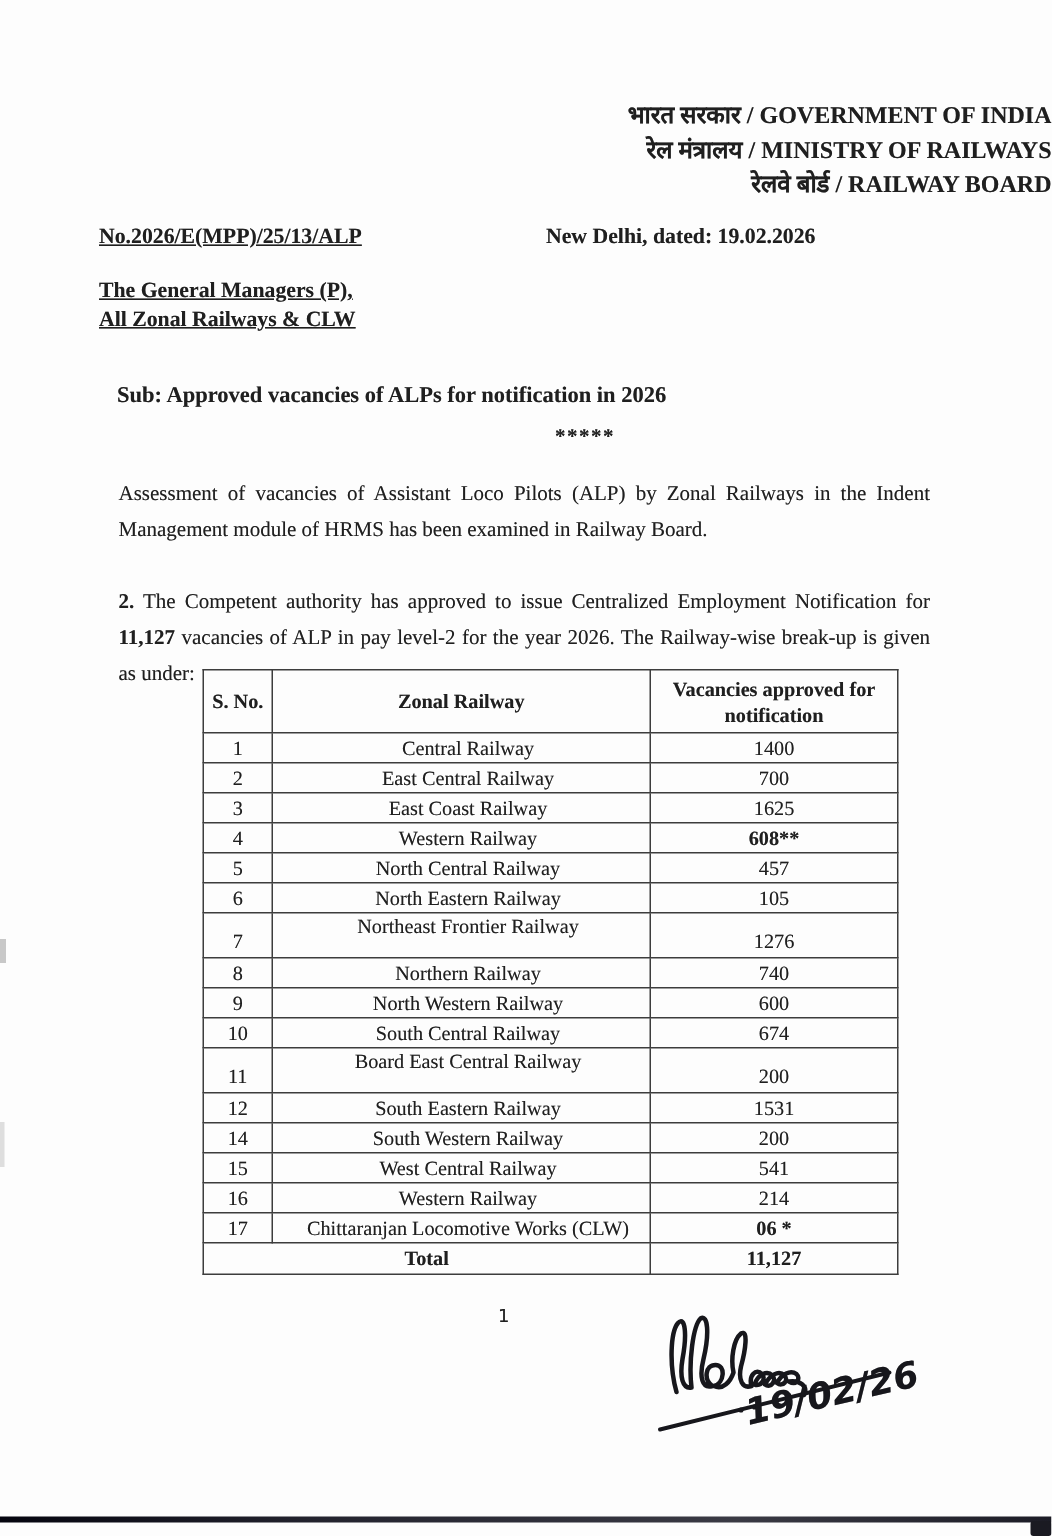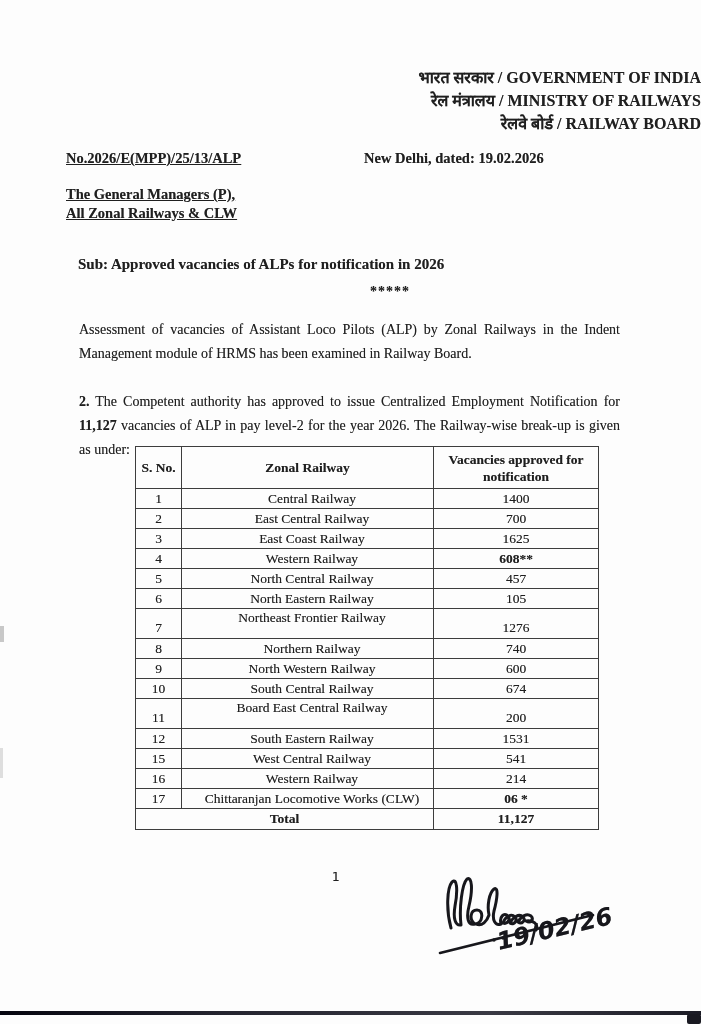--- a/index.html
+++ b/index.html
@@ -145,20 +145,25 @@
         </tr>
         <tr class="row tall">
           <td class="cell-sno">11</td>
           <td class="cell-railway">Board East Central Railway</td>
           <td class="cell-vacancies">200</td>
         </tr>
         <tr class="row">
           <td class="cell-sno">12</td>
           <td class="cell-railway">South Eastern Railway</td>
           <td class="cell-vacancies">1531</td>
+        </tr>
+        <tr class="row">
+          <td class="cell-sno">14</td>
+          <td class="cell-railway">South Western Railway</td>
+          <td class="cell-vacancies">200</td>
         </tr>
         <tr class="row">
           <td class="cell-sno">15</td>
           <td class="cell-railway">West Central Railway</td>
           <td class="cell-vacancies">541</td>
         </tr>
         <tr class="row">
           <td class="cell-sno">16</td>
           <td class="cell-railway">Western Railway</td>
           <td class="cell-vacancies">214</td>

